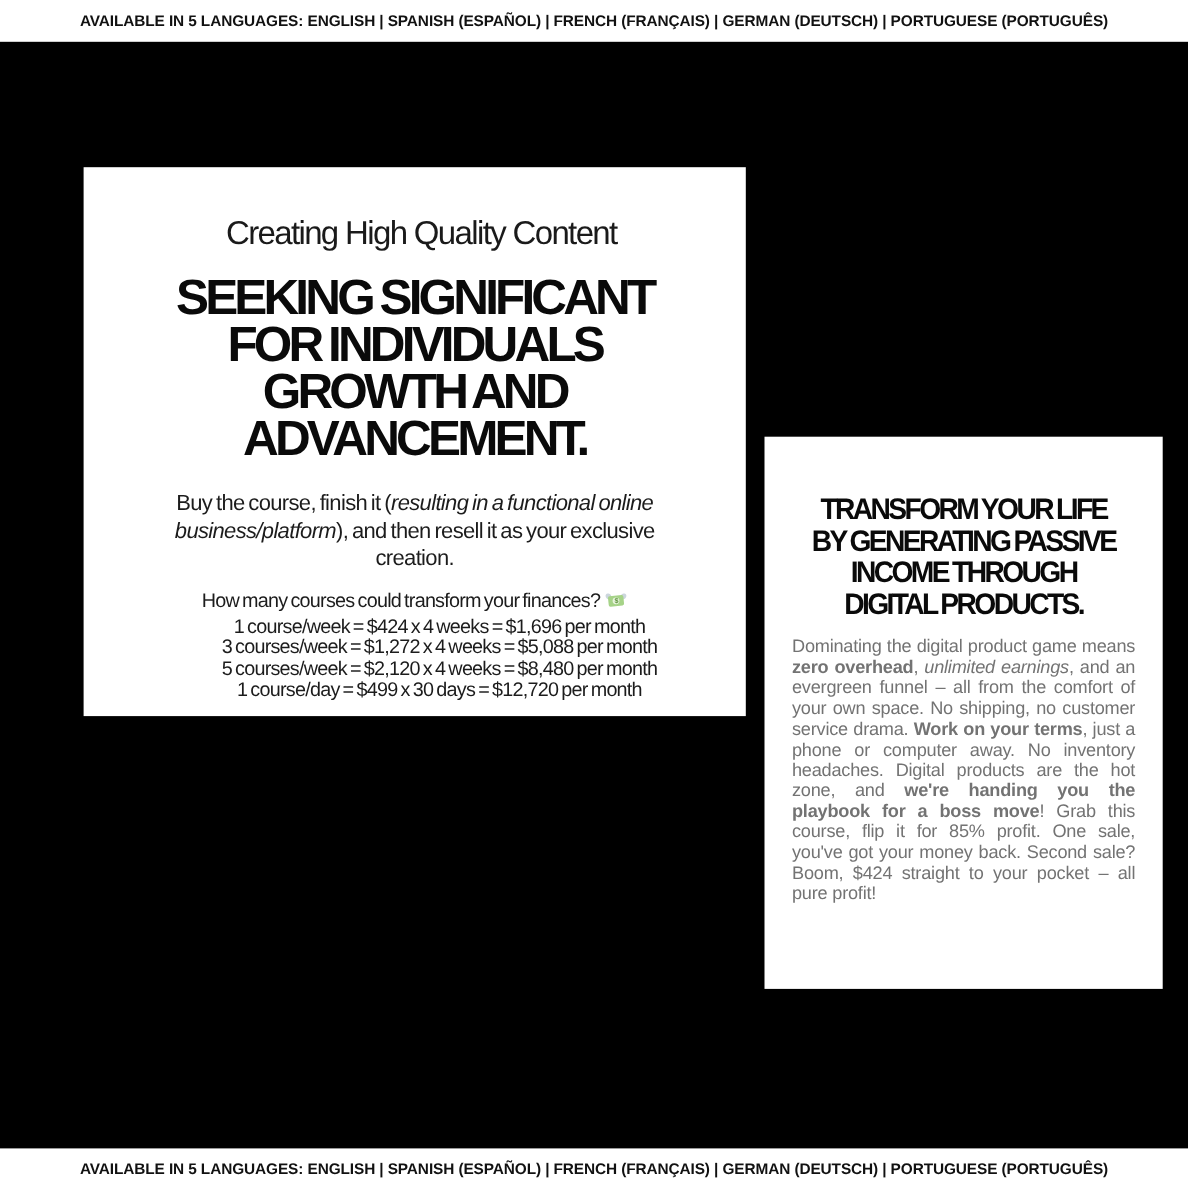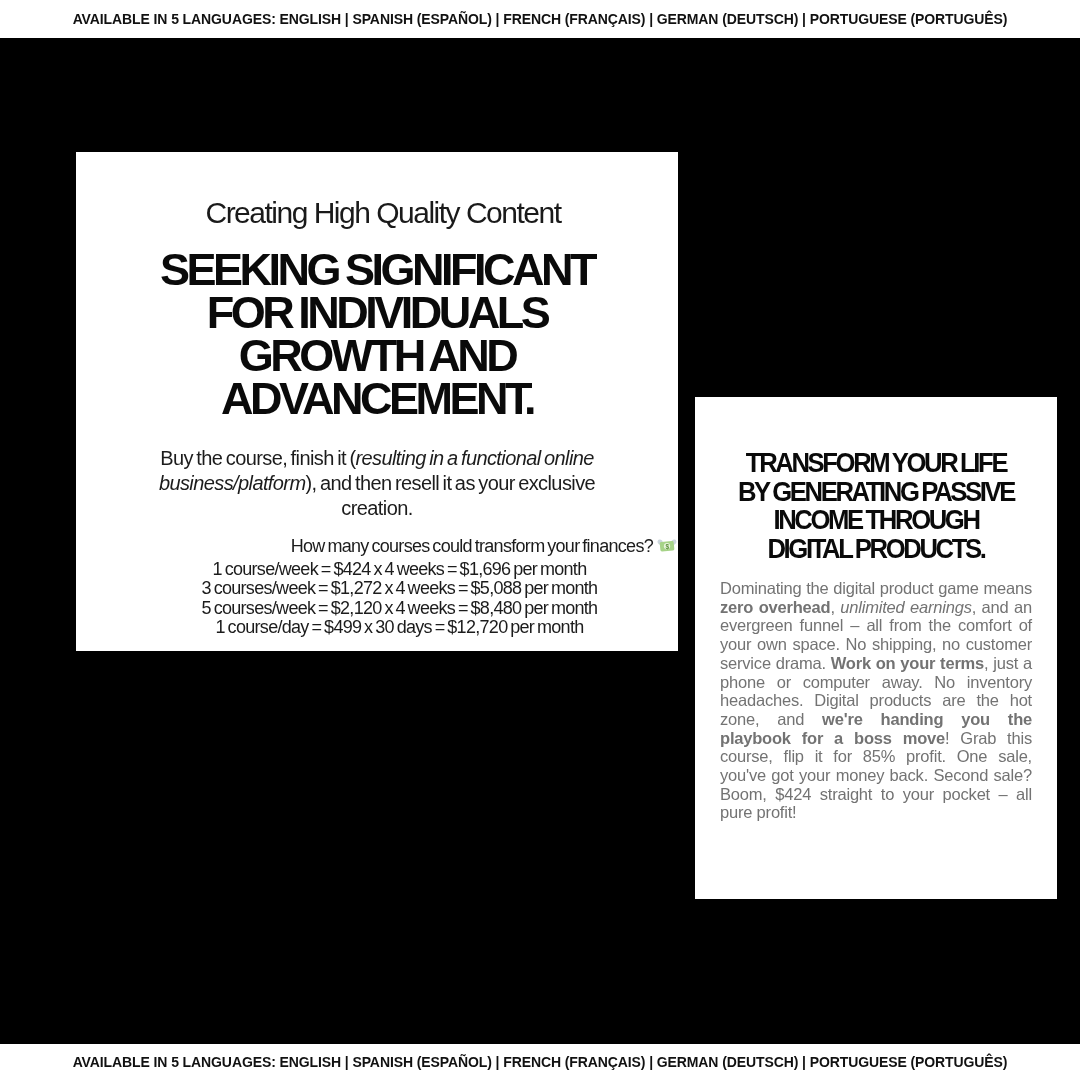--- a/index.html
+++ b/index.html
@@ -35,21 +35,21 @@
   }
   .lc-headline div{white-space:nowrap;}
   .lc-body{
     margin:26px auto 16px;width:470px;font-size:20px;line-height:25px;
     letter-spacing:-0.6px;word-spacing:-1.5px;color:#1c1c1c;
   }
   .lc-finances{
     margin-top:13px;font-size:18px;line-height:19.5px;
     letter-spacing:-0.7px;word-spacing:-1.5px;color:#1c1c1c;
   }
-  .lc-finances .fin-heading{white-space:nowrap;text-align:right;}
+  .lc-finances .fin-heading{white-space:nowrap;}
   .lc-fin-lines div{white-space:nowrap;padding-left:45px;}
   .emoji{display:inline-block;vertical-align:-3px;margin-left:3px;}
 
   
   .rc-headline{
     font-size:27px;line-height:28.5px;font-weight:700;
     letter-spacing:-2.5px;word-spacing:-1px;color:#0a0a0a;
     transform:scaleX(0.95);transform-origin:50% 50%;
   }
   .rc-headline div{white-space:nowrap;}

